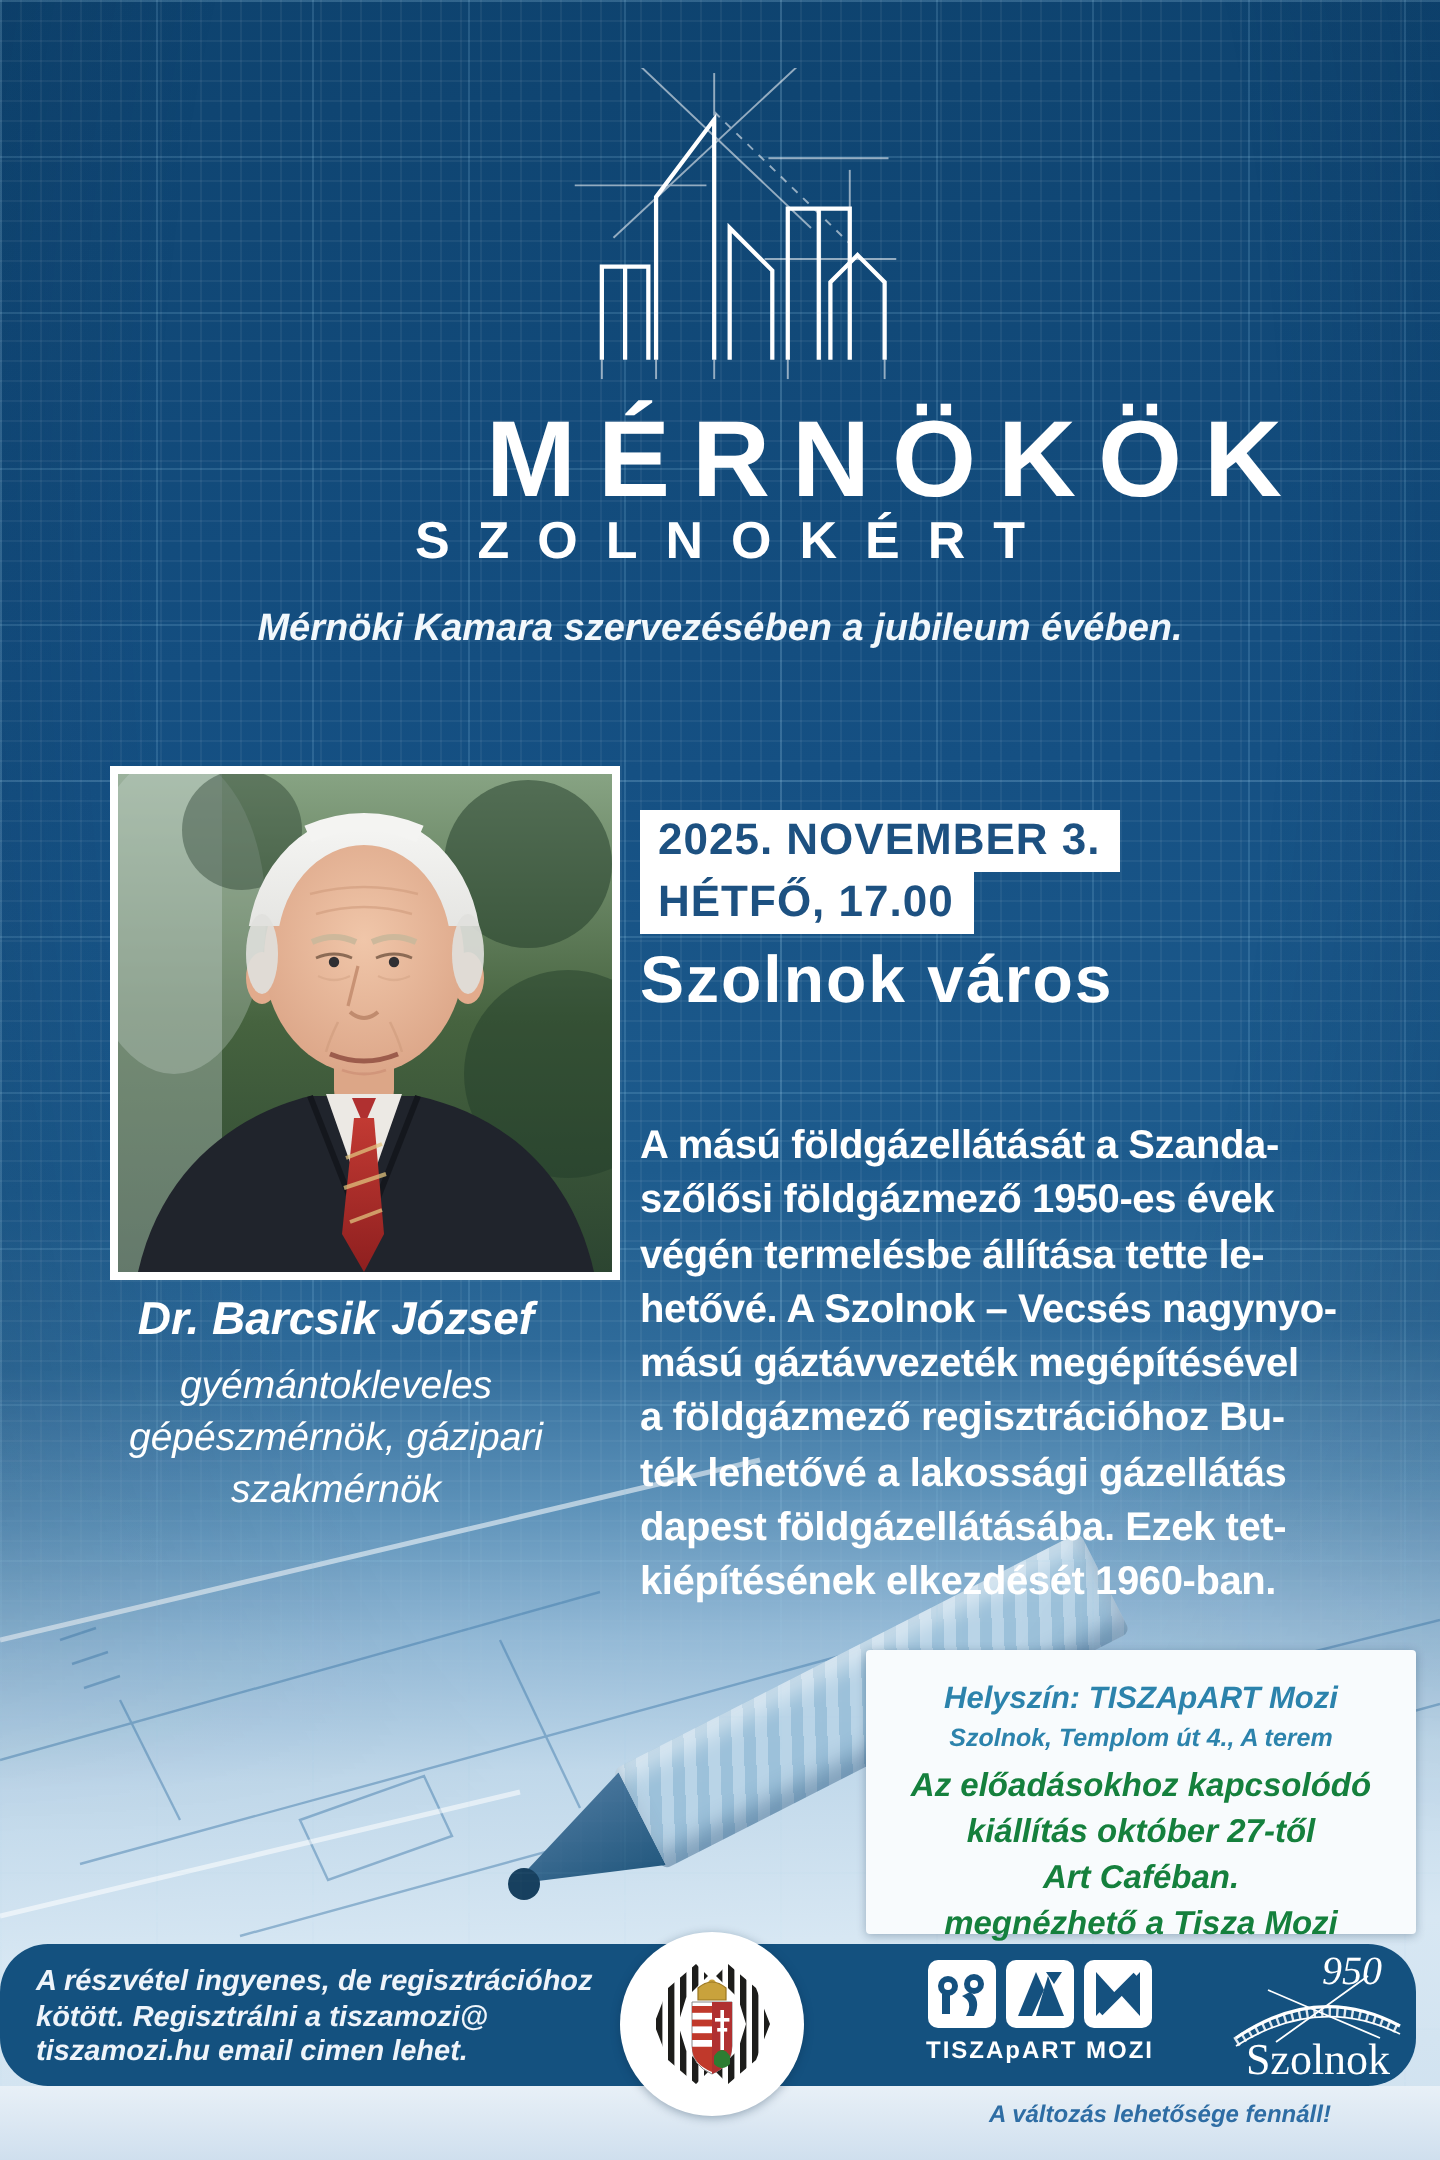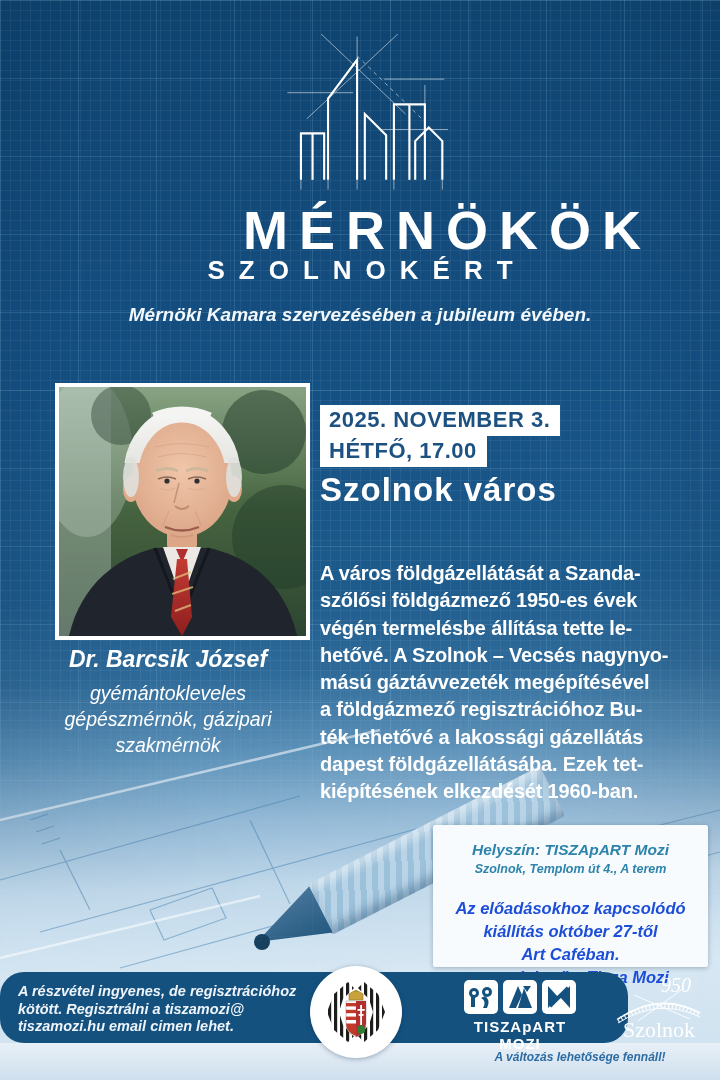--- a/index.html
+++ b/index.html
@@ -60,31 +60,31 @@
   
   .speaker{position:absolute;left:22px;top:646px;width:292px;z-index:5;text-align:center;color:#fff;}
   .speaker-name{font-size:23px;font-weight:bold;font-style:italic;margin-bottom:7px;}
   .speaker-titles{font-size:19.5px;font-style:italic;line-height:26px;}
   
   .venue-card{position:absolute;left:433px;top:825px;width:275px;height:142px;z-index:6;
     background:#f8fbfd;border-radius:2px;box-shadow:0 1px 5px rgba(10,40,70,.30);
     text-align:center;box-sizing:border-box;padding-top:16px;}
   .venue-title{color:#2c83ac;font-size:15.5px;font-weight:bold;font-style:italic;}
   .venue-address{color:#2c83ac;font-size:12.5px;font-weight:bold;font-style:italic;margin-top:3px;}
-  .venue-note{color:#1d4ed8;font-size:16.5px;font-weight:bold;font-style:italic;
-    line-height:23px;margin-top:21px;}
-  
-  .footer-band{position:absolute;left:0;top:972px;width:628px;height:71px;background:#14517f;z-index:6;border-radius:24px;}
+  .venue-note{color:#15803d;font-size:16.5px;font-weight:bold;font-style:italic;
+    line-height:23px;margin-top:6px;}
+  
+  .footer-band{position:absolute;left:0;top:972px;width:708px;height:71px;background:#14517f;z-index:6;border-radius:24px;}
   .registration{position:absolute;left:18px;top:11px;color:#eef4fa;
     font-size:14.5px;line-height:17.5px;font-weight:bold;font-style:italic;white-space:nowrap;}
   .emblem{position:absolute;left:310px;top:-6px;width:92px;height:92px;border-radius:50%;
     background:#fff;box-shadow:0 1px 5px rgba(10,40,70,.35);z-index:7;}
   .tiszapart{position:absolute;left:458px;top:8px;width:124px;text-align:center;}
   .tiszapart-tiles{display:flex;gap:5px;justify-content:center;}
-  .tiszapart-label{color:#fff;font-size:15px;font-weight:bold;letter-spacing:1px;margin-top:4px;}
+  .tiszapart-label{color:#fff;font-size:12px;font-weight:bold;letter-spacing:1px;margin-top:4px;}
   .szolnok-logo{position:absolute;left:604px;top:3px;}
   
   .footer-strip{position:absolute;left:0;top:1043px;width:720px;height:37px;z-index:5;
     background:linear-gradient(to bottom,#e8f0f7,#cfdfee);}
   .tagline{position:absolute;left:440px;top:7px;width:280px;text-align:center;
     color:#2e6da4;font-size:12px;font-weight:bold;font-style:italic;}
 </style>
 </head>
 <body>
 
@@ -228,21 +228,21 @@
   </div>
 
   <div class="date-badges">
     <div class="date-badge">2025. NOVEMBER 3.</div>
     <div class="date-badge">HÉTFŐ, 17.00</div>
   </div>
   <div class="event-title">
       <div>Szolnok város</div>
     </div>
   <div class="event-description">
-      <div>A város földgázellátását a Szanda-</div>
+      <div>A mású földgázellátását a Szanda-</div>
       <div>szőlősi földgázmező 1950-es évek</div>
       <div>végén termelésbe állítása tette le-</div>
       <div>hetővé. A Szolnok – Vecsés nagynyo-</div>
       <div>mású gáztávvezeték megépítésével</div>
       <div>a földgázmező regisztrációhoz Bu-</div>
       <div>ték lehetővé a lakossági gázellátás</div>
       <div>dapest földgázellátásába. Ezek tet-</div>
       <div>kiépítésének elkezdését 1960-ban.</div>
     </div>
 

